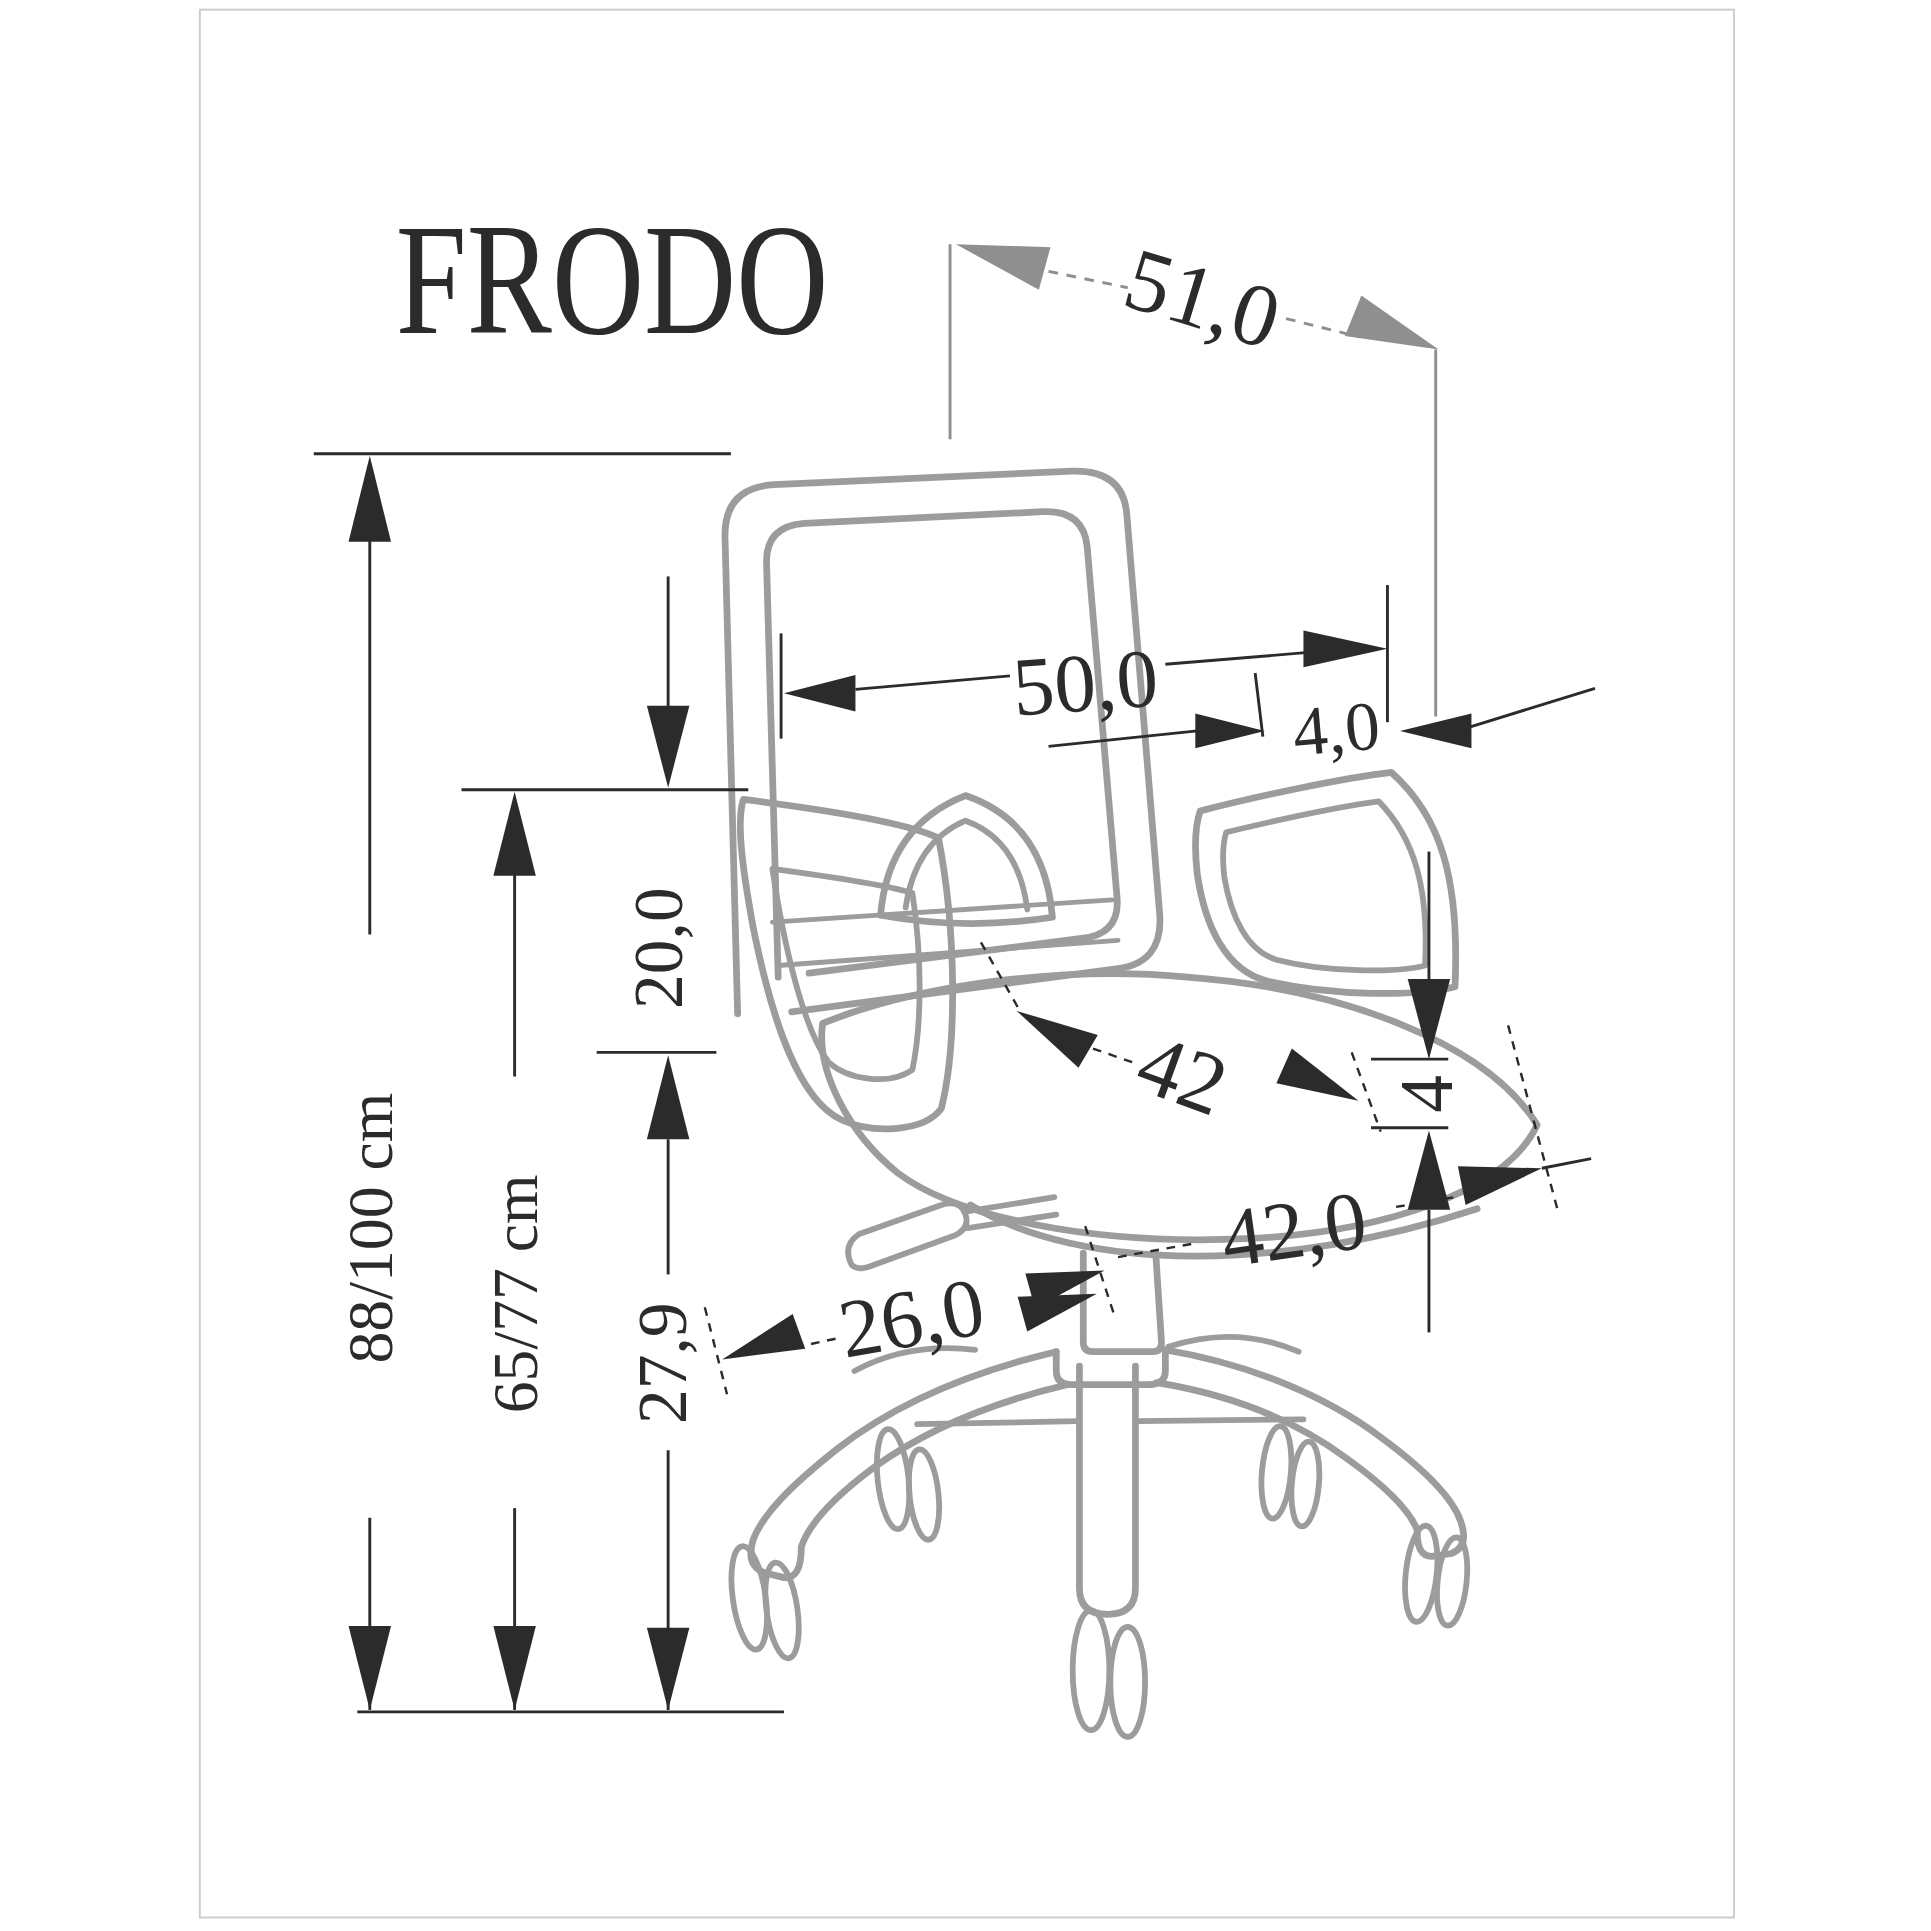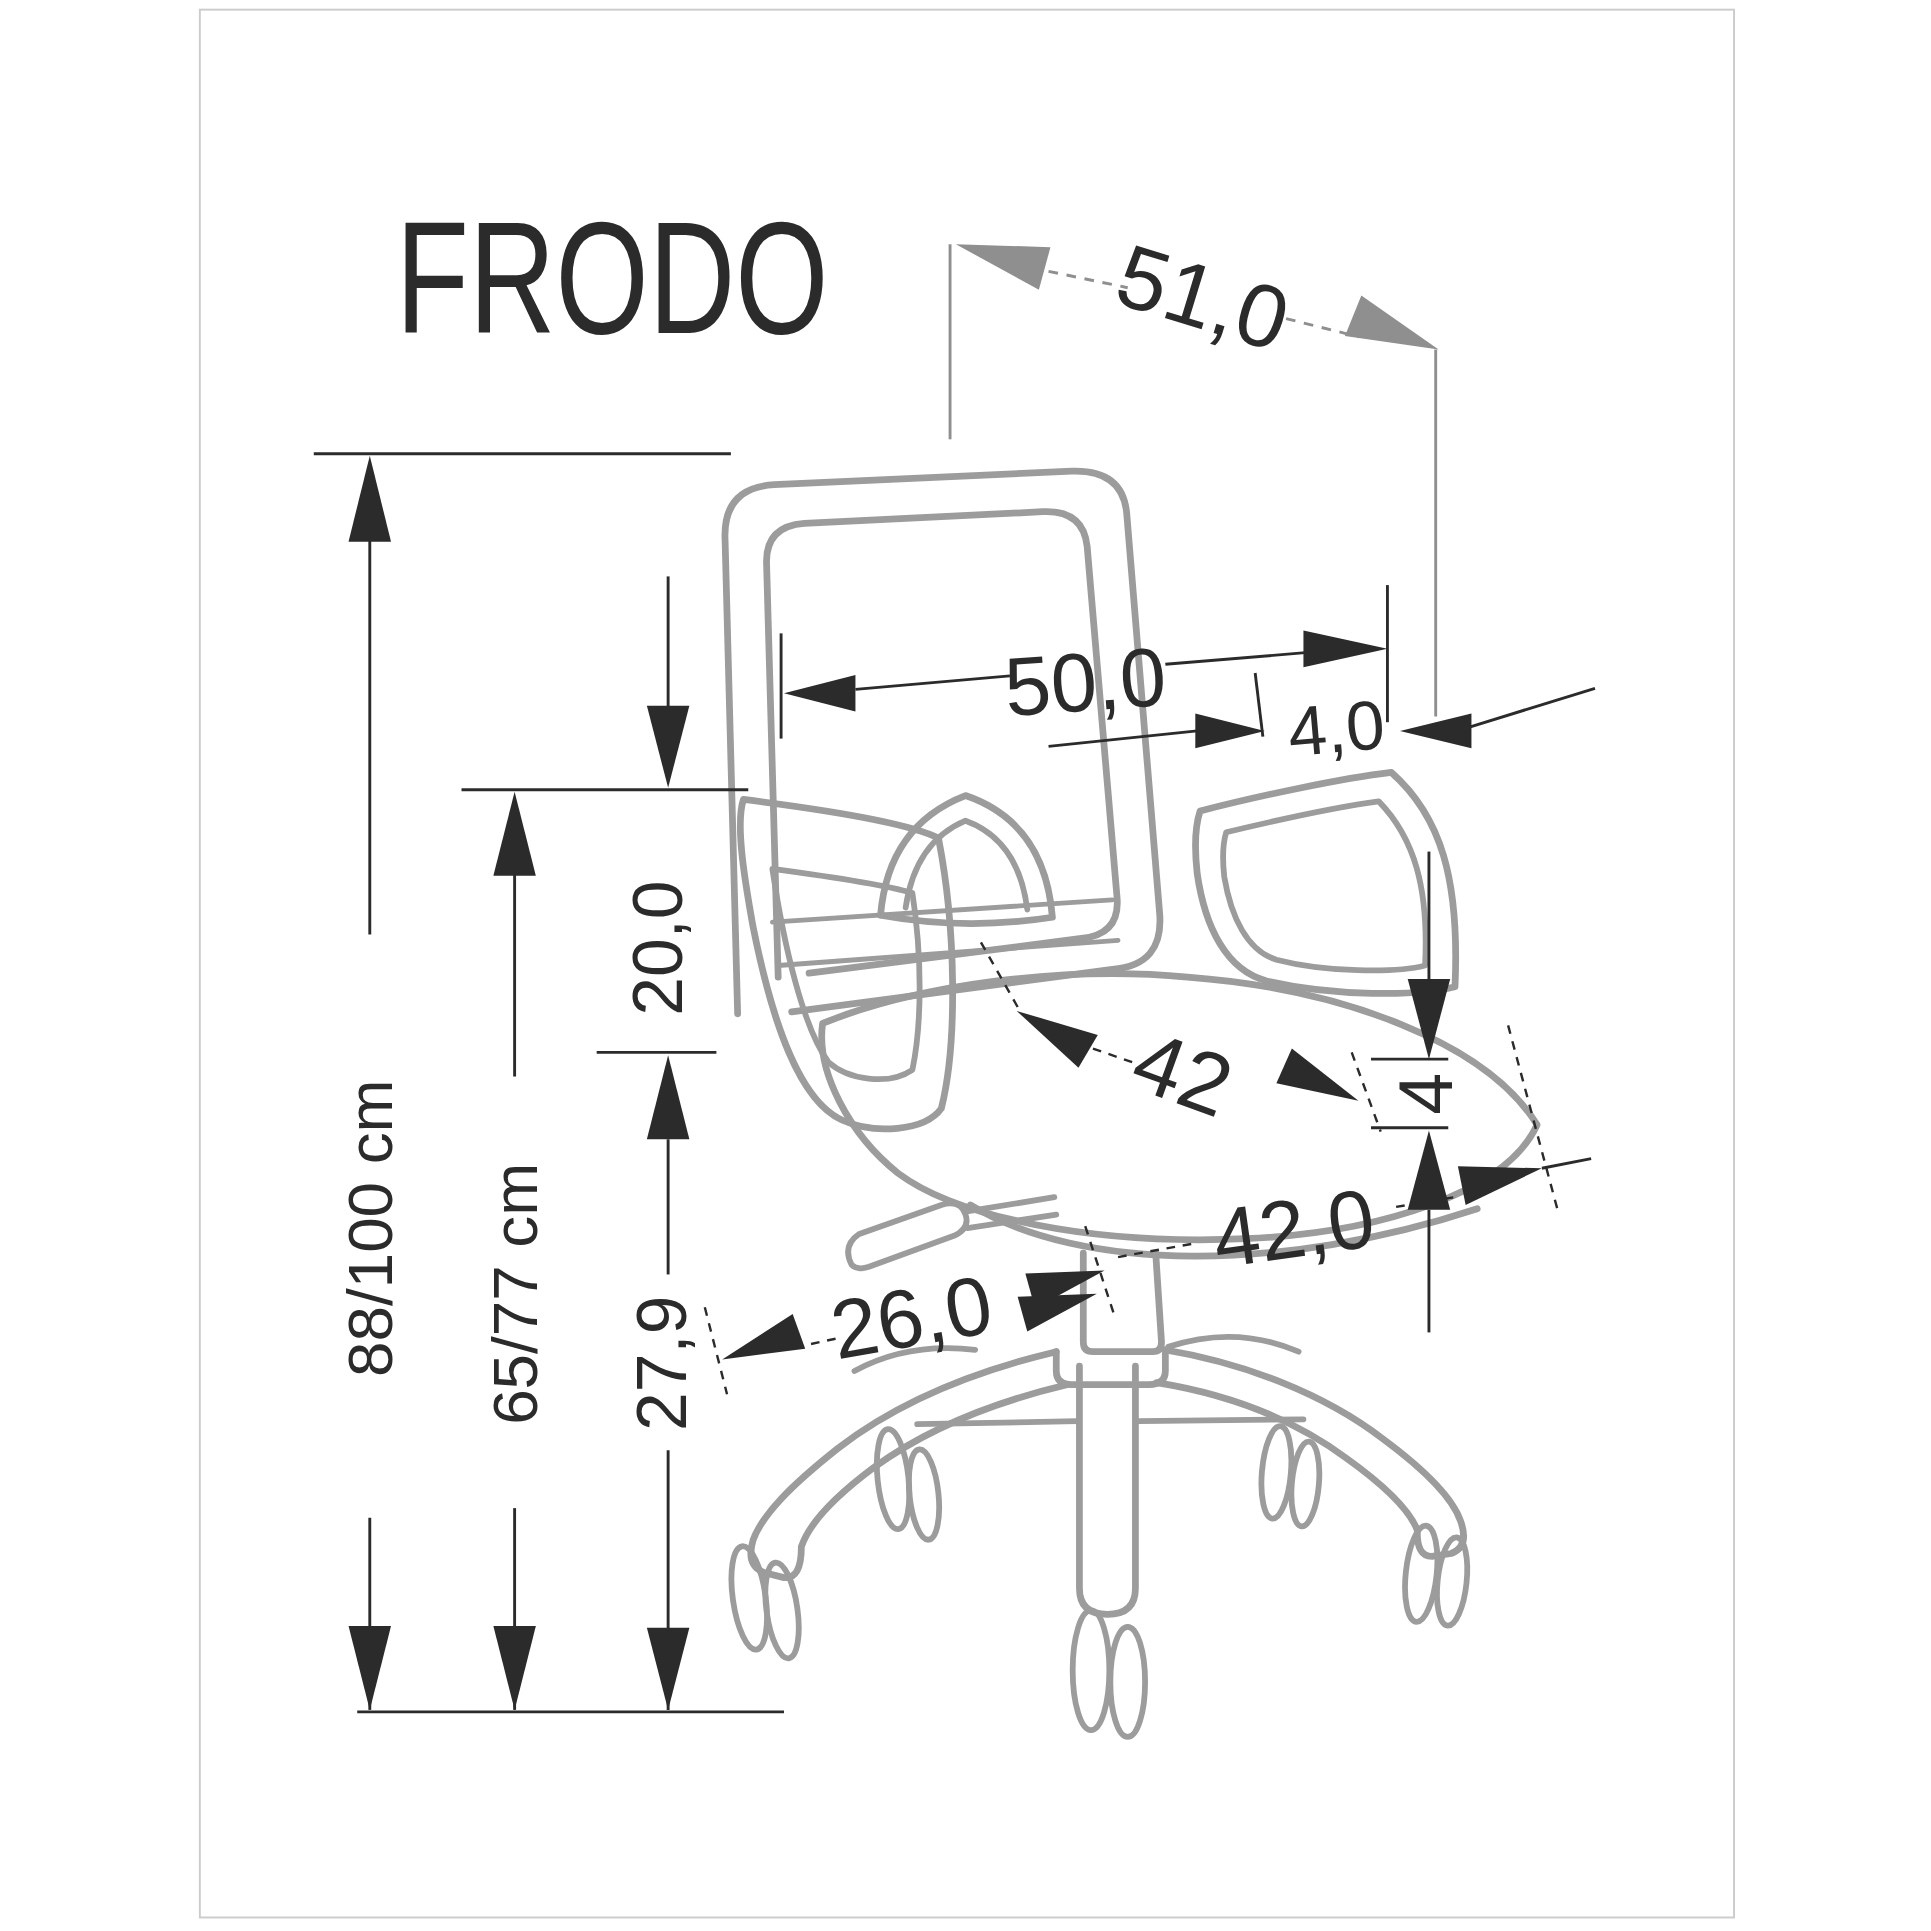--- a/index.html
+++ b/index.html
@@ -1,17 +1,17 @@
 <!DOCTYPE html>
 <html><head>
 <meta charset="utf-8">
 <style>
   html,body{margin:0;padding:0;background:#ffffff;}
   .stage{position:relative;width:1663px;height:1931px;background:#ffffff;
-         font-family:Liberation Sans, sans-serif;}
+         font-family:Liberation Serif, serif;}
   svg{position:absolute;left:0;top:0;}
   .dimtext{fill:#2b2b2b;}
   .chair{stroke:#9c9c9c;fill:none;stroke-linecap:round;stroke-linejoin:round;}
 </style>
 </head>
 <body>
 
 <div class="stage">
 <svg width="1931" height="1931" viewBox="0 0 2000 2000">
 

